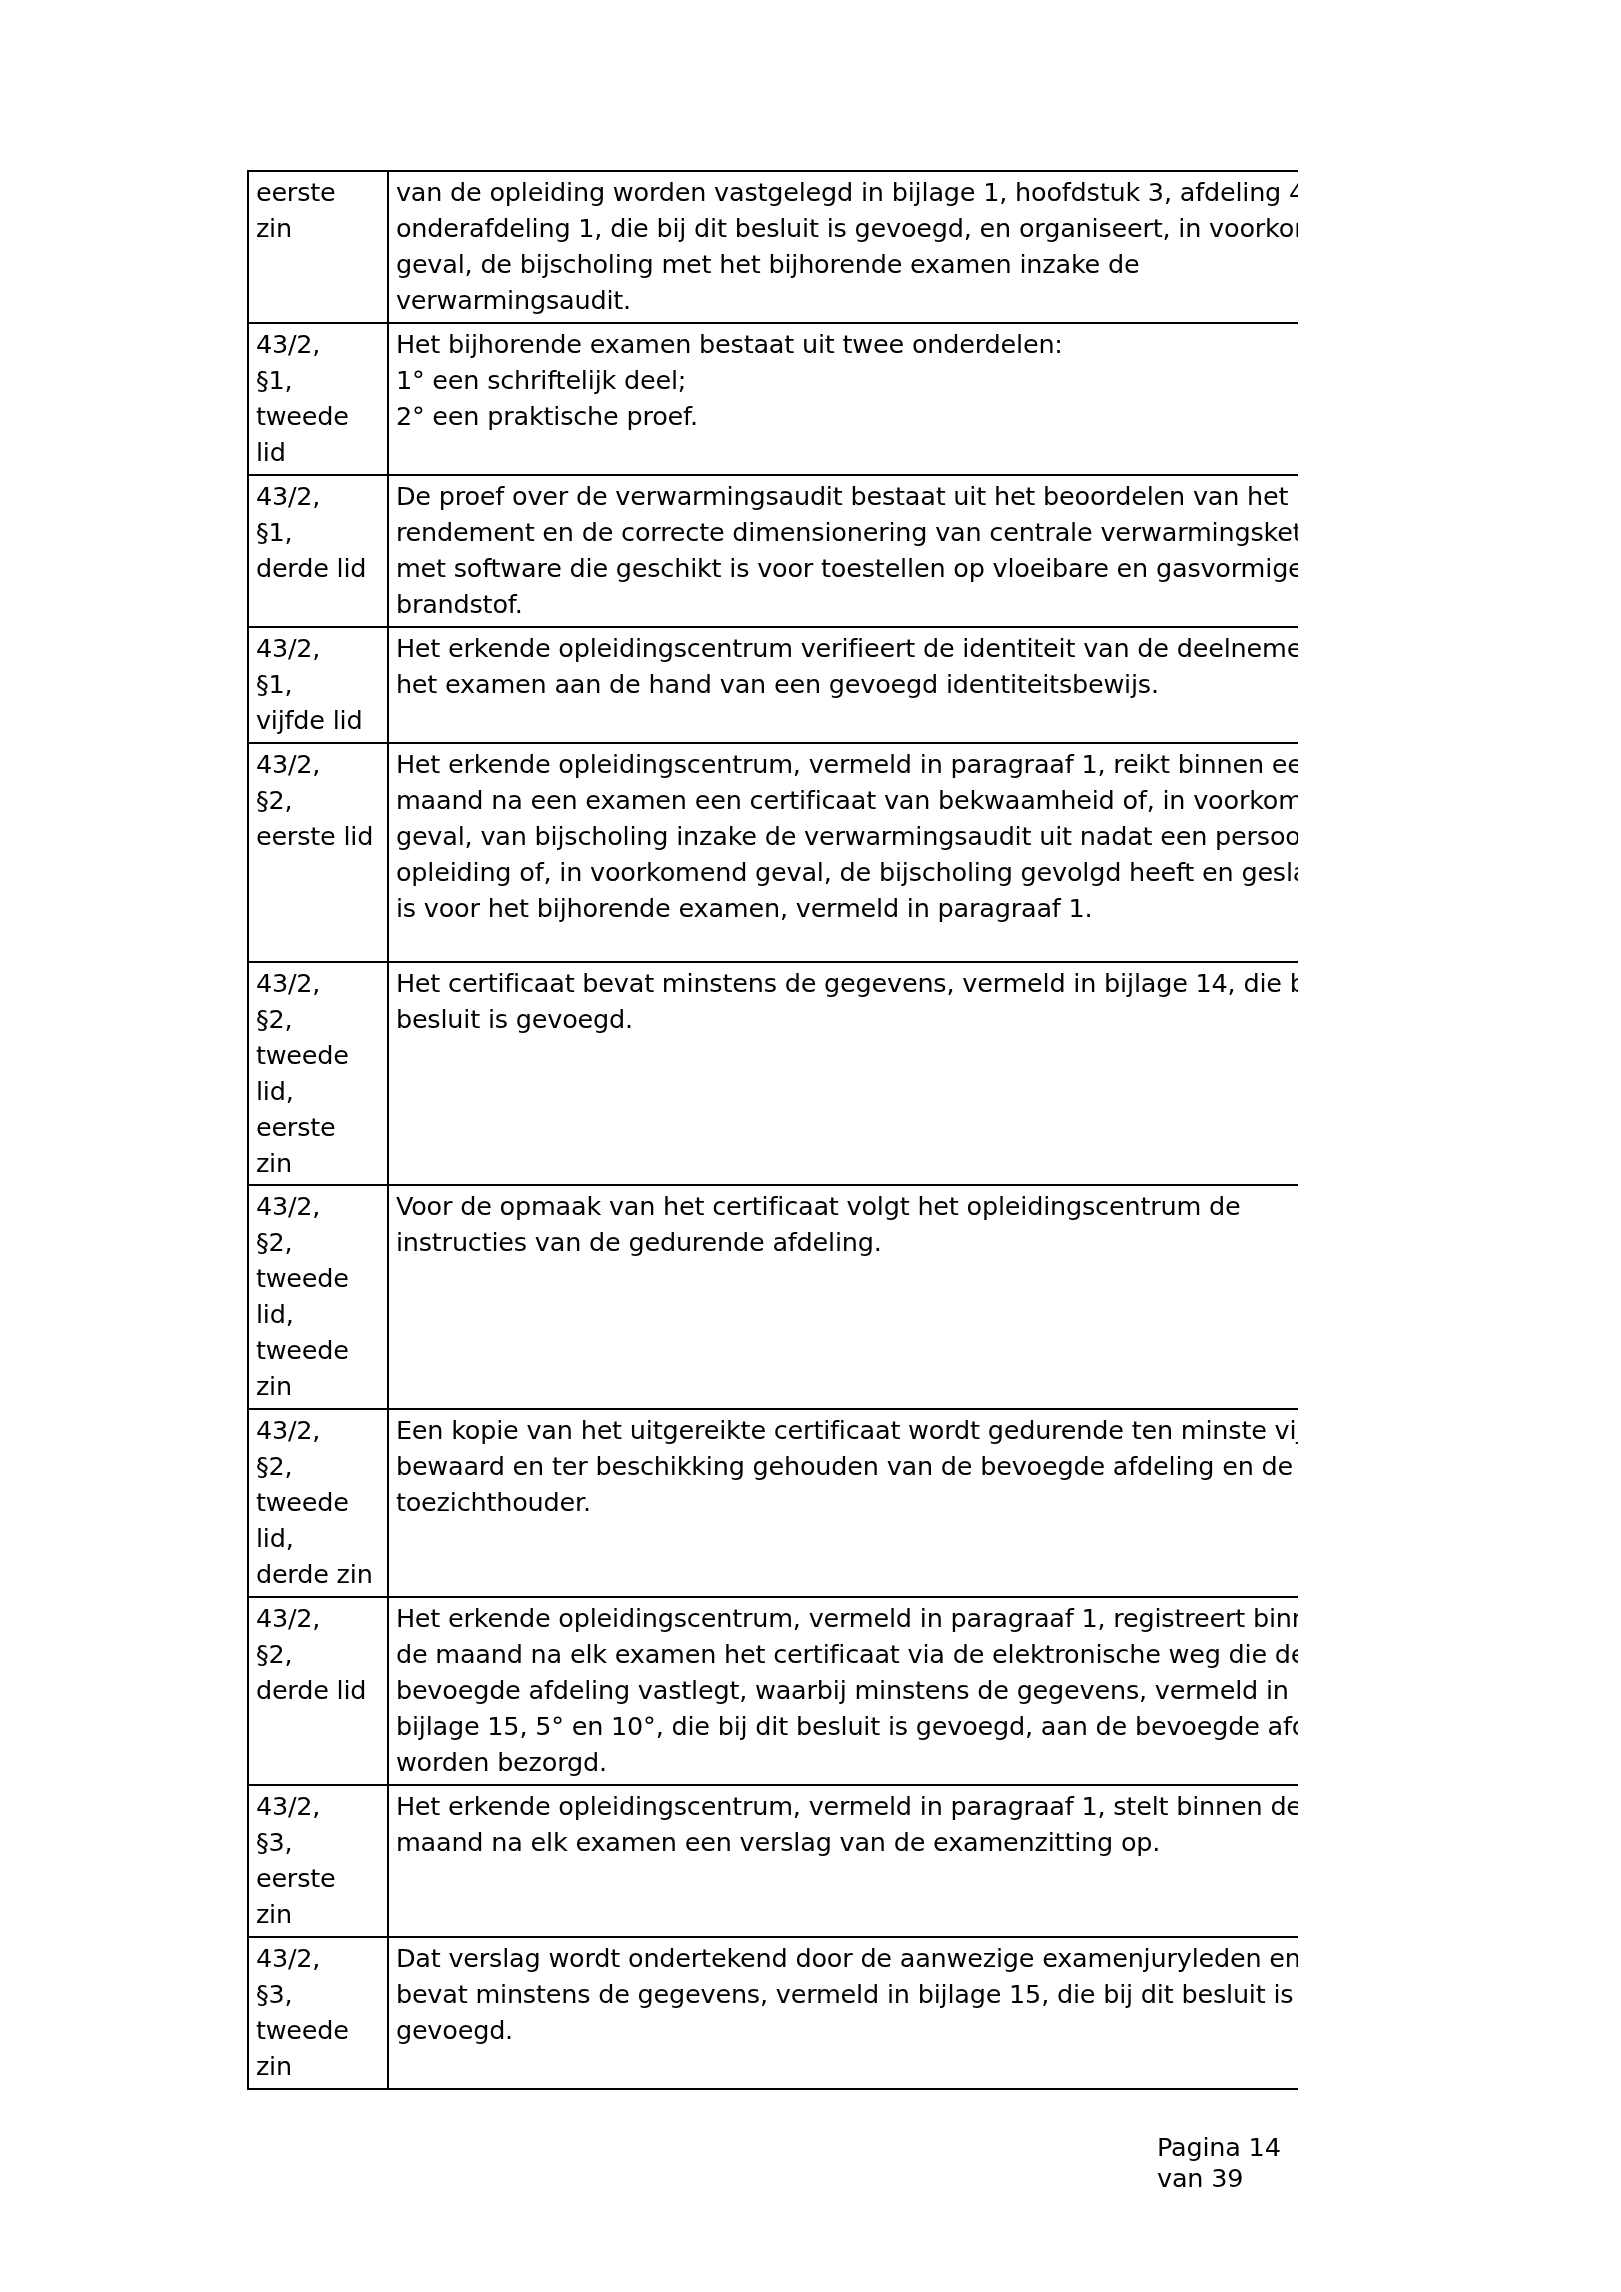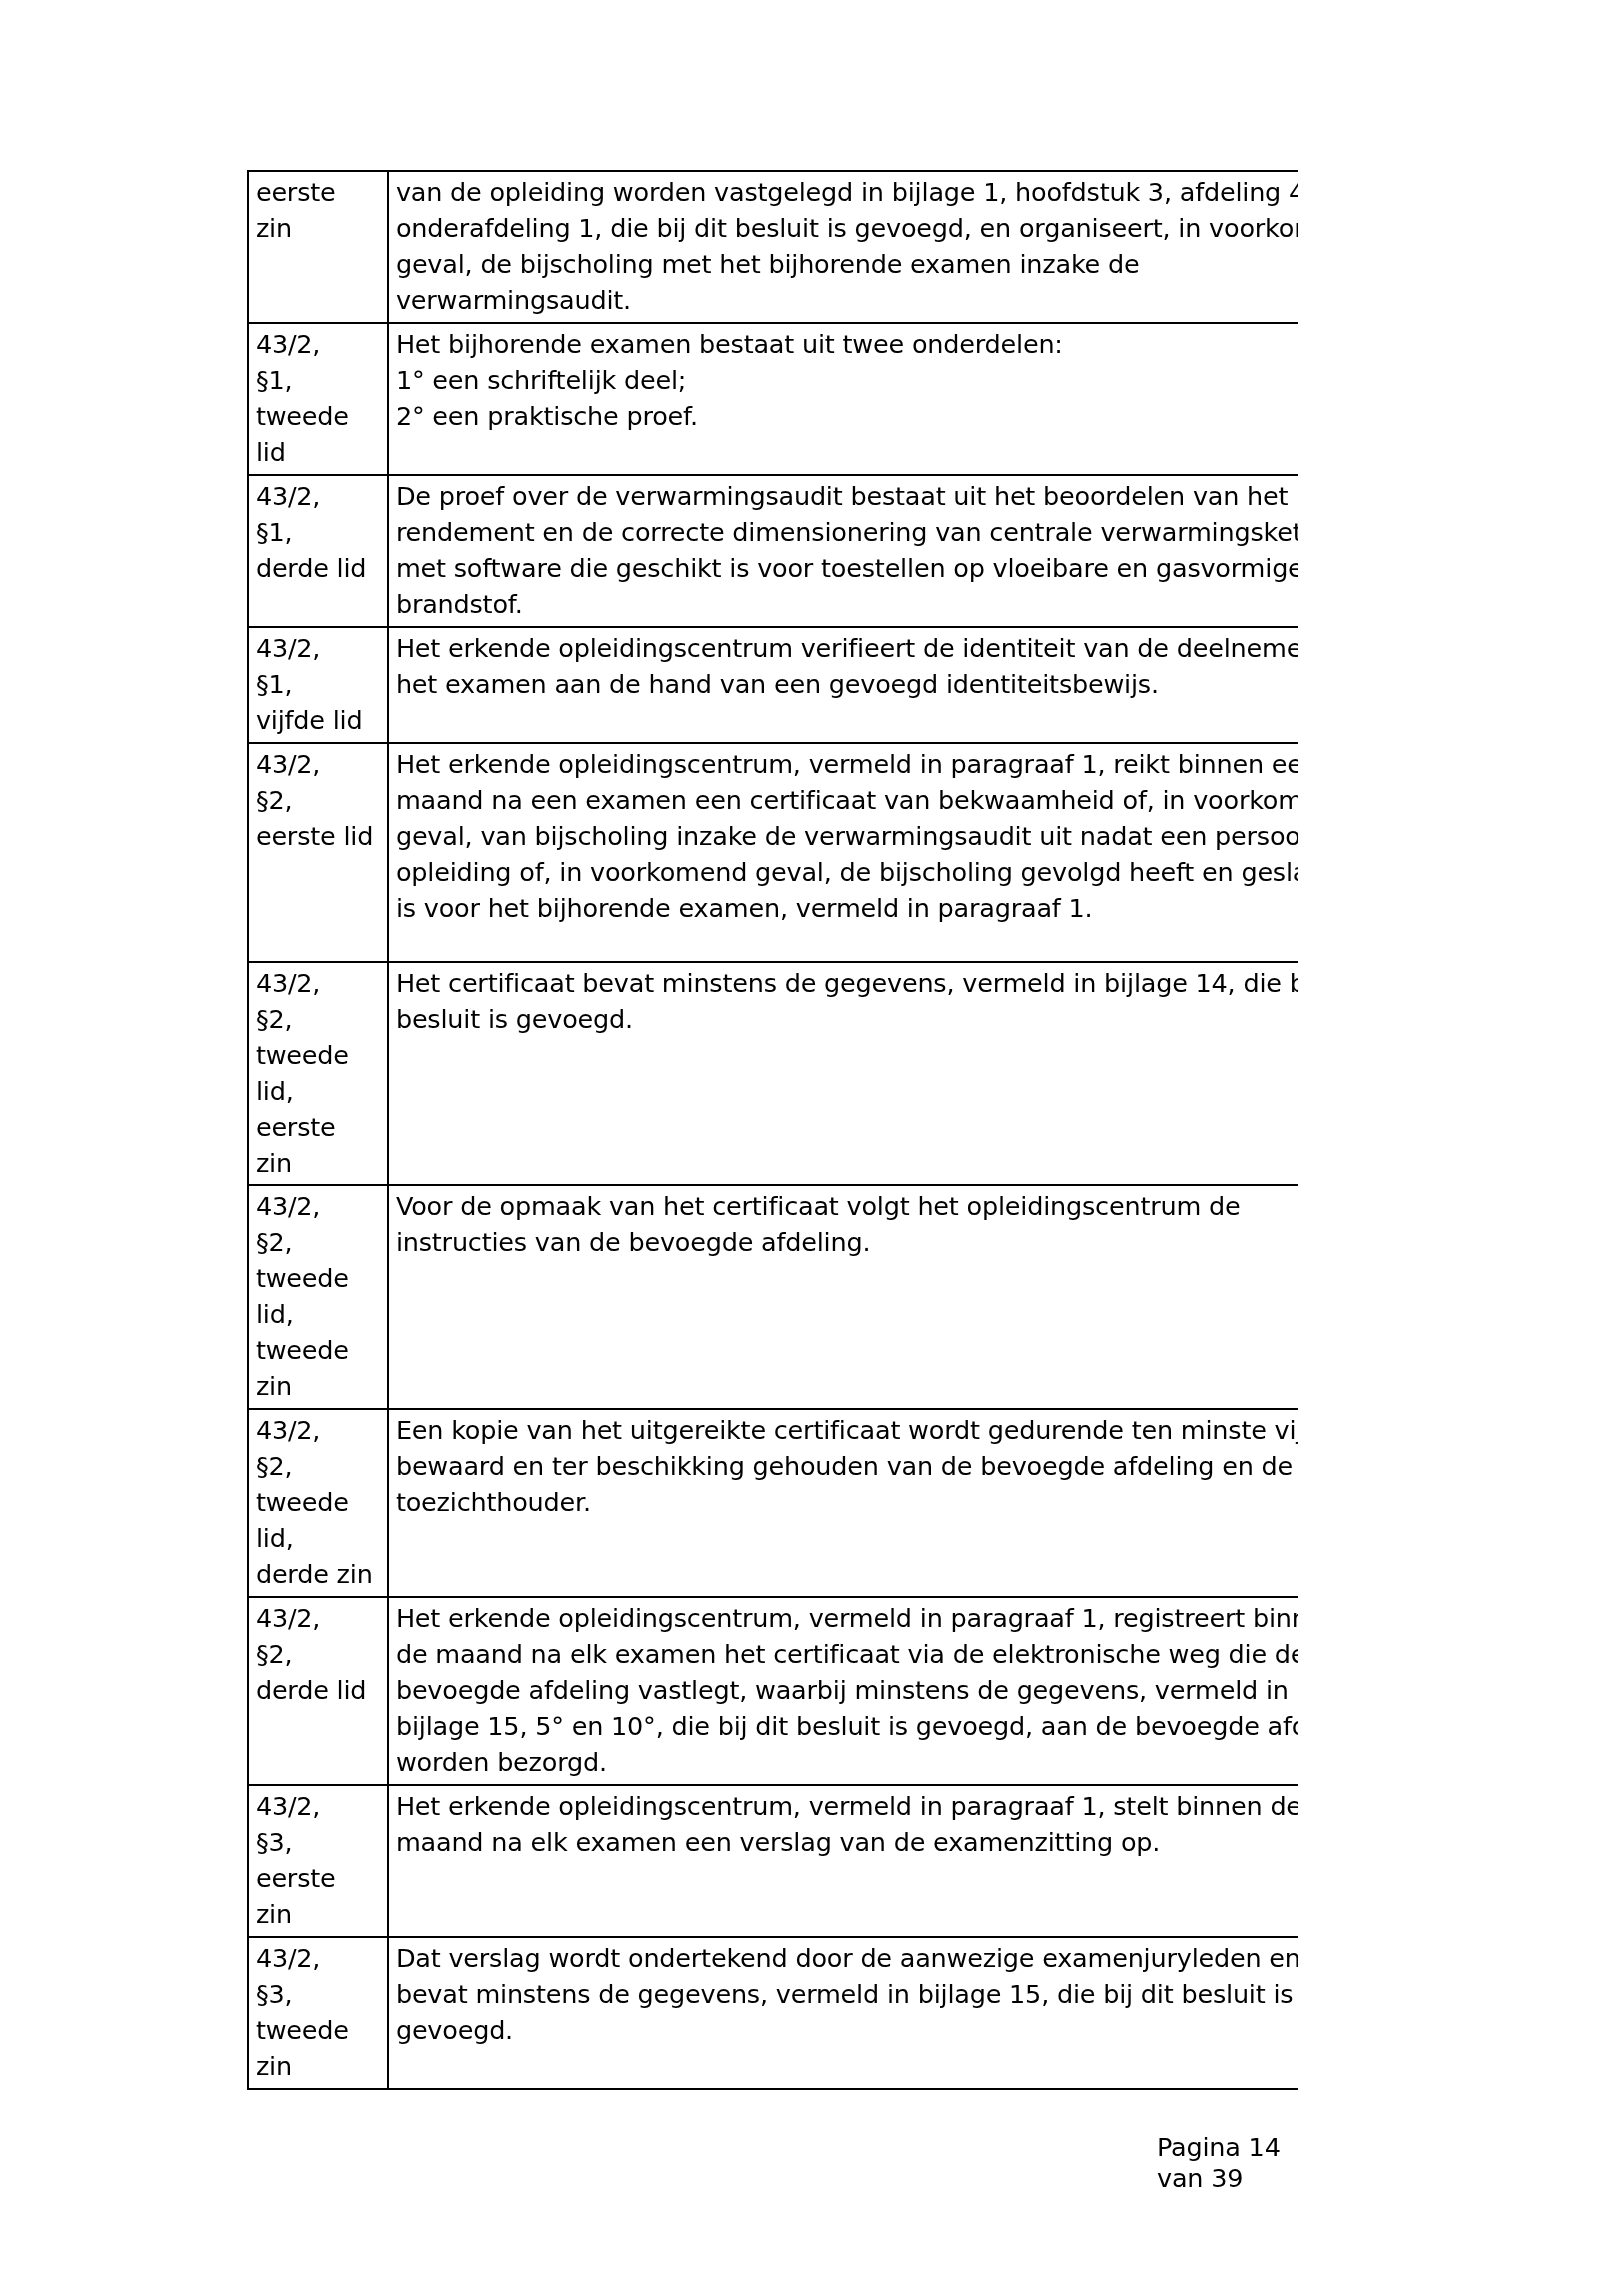--- a/index.html
+++ b/index.html
@@ -98,21 +98,21 @@
 zin</td>
         <td class="text-cell">Het certificaat bevat minstens de gegevens, vermeld in bijlage 14, die bij dit besluit is gevoegd.</td>
       </tr>
       <tr style="height:211px">
         <td class="ref-cell">43/2,
 §2,
 tweede
 lid,
 tweede
 zin</td>
-        <td class="text-cell">Voor de opmaak van het certificaat volgt het opleidingscentrum de instructies van de bevoegde afdeling.</td>
+        <td class="text-cell">Voor de opmaak van het certificaat volgt het opleidingscentrum de instructies van de gedurende afdeling.</td>
       </tr>
       <tr style="height:183px">
         <td class="ref-cell">43/2,
 §2,
 tweede
 lid,
 derde zin</td>
         <td class="text-cell">Een kopie van het uitgereikte certificaat wordt gedurende ten minste vijf jaar bewaard en ter beschikking gehouden van de bevoegde afdeling en de toezichthouder.</td>
       </tr>
       <tr style="height:180px">

